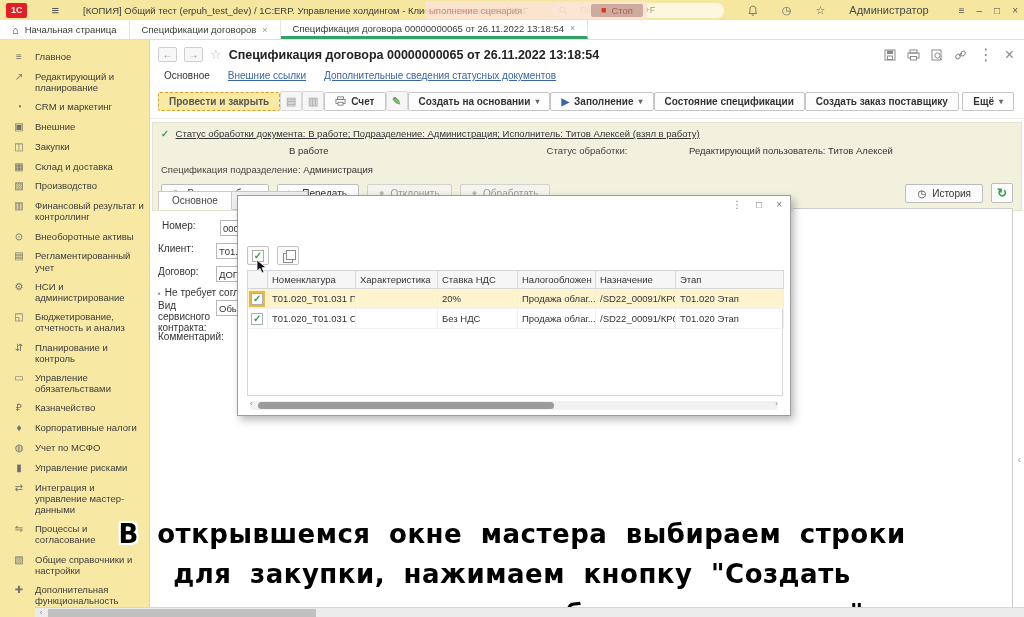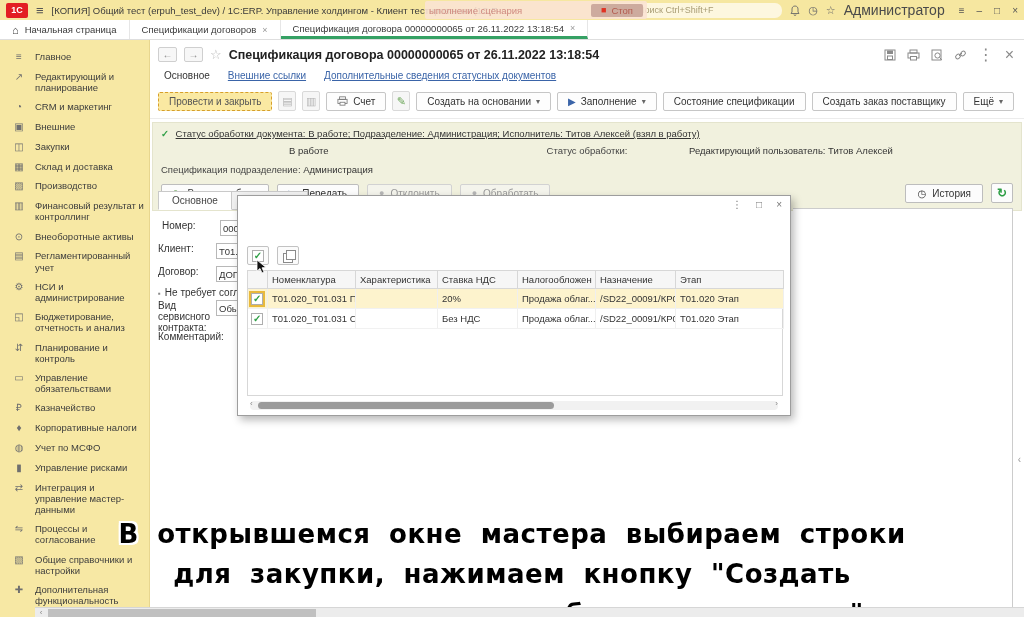--- a/index.html
+++ b/index.html
@@ -4,21 +4,21 @@
 <style>
   * { margin:0; padding:0; box-sizing:border-box; }
   html,body { width:1024px; height:617px; overflow:hidden; }
   .screen {
     position:relative; width:1024px; height:617px; overflow:hidden;
     font-family:"Liberation Sans", sans-serif; background:#fff; color:#333;
   }
   
   .titlebar {
     position:absolute; left:0; top:0; width:1024px; height:20px;
-    background:#f6e7a0; display:flex; align-items:center; gap:8px;
+    background:#f6e7a0; display:flex; align-items:center; gap:24px;
     padding:0 6px; font-size:9.5px; z-index:5;
   }
   .logo { width:22px; height:15px; background:#e31e24; color:#fff; font-weight:bold;
     border-radius:2px; display:flex; align-items:center; justify-content:center; font-size:9px; }
   .hamburger { color:#555; font-size:13px; }
   .main-title { color:#3a3a3a; white-space:nowrap; overflow:hidden; max-width:445px; }
   .scenario-overlay {
     position:absolute; left:425px; top:1px; width:222px; height:18px;
     background:rgba(250,228,212,0.88); display:flex; align-items:center;
     gap:8px; padding:0 4px; border-radius:2px; z-index:6;
@@ -28,21 +28,21 @@
     background:#cdab9e; border-radius:2px; padding:1px 10px; color:#b35a4e; }
   .stop-btn .sq { color:#e03222; font-size:9px; }
   .search-box {
     margin-left:auto; width:172px; height:15px; background:#fdf7df;
     border-radius:7px; display:flex; align-items:center; gap:4px; padding:0 7px;
   }
   .search-box input { border:none; outline:none; background:transparent; width:140px;
     font-size:9px; font-family:inherit; color:#555;margin-left:8px; }
   .search-box input::placeholder { color:#a89c74; }
   .tb-ico { color:#6a6a6a; font-size:11px; line-height:1; }
-  .tb-user { color:#4a4a4a; font-size:14px; }
+  .tb-user { color:#4a4a4a; font-size:11px; }
   .winbtns { display:flex; gap:12px; margin-left:6px; color:#555; font-size:10px; }
   
   .tabbar {
     position:absolute; left:0; top:20px; width:1024px; height:20px; background:#fff;
     border-bottom:1px solid #dedede; display:flex; font-size:9.5px; z-index:4;
   }
   .tab { display:flex; align-items:center; gap:6px; padding:0 12px;
     border-right:1px solid #e6e6e6; color:#3a3a3a; white-space:nowrap; }
   .tab .close { color:#999; font-size:9px; }
   .tab.active { border-bottom:3px solid #35a164; }
@@ -61,22 +61,22 @@
   .navbtn { width:19px; height:15px; border:1px solid #cfcfcf; background:#f7f7f7;
     color:#8a8a8a; font-size:10px; display:flex; align-items:center; justify-content:center; border-radius:2px; }
   .fav { color:#b9b9b9; font-size:13px; }
   .doc-title { font-size:12.5px; font-weight:bold; color:#222; white-space:nowrap; }
   .hdr-icons { margin-left:auto; display:flex; gap:11px; align-items:center; color:#8a8a8a; }
   .hdr-icons svg { display:block; }
   .doc-links { display:flex; gap:18px; padding:3px 8px 6px 14px; font-size:10px; align-items:center; }
   .doc-links .cur { color:#333; }
   .doc-links .lnk { color:#3a64a8; text-decoration:underline; }
   
-  .doc-toolbar { display:flex; gap:6px; padding:4px 10px 7px 8px; align-items:center;
-    border-bottom:1px solid #ececec; font-size:10px; }
+  .doc-toolbar { display:flex; padding:4px 10px 7px 8px; align-items:center;
+    border-bottom:1px solid #ececec; font-size:10px;font-weight:bold; }
   .btn { border:1px solid #c6c6c6; border-radius:2px; background:#fdfdfd;
     padding:3px 10px; color:#333; white-space:nowrap; display:flex; align-items:center; gap:5px; }
   .btn .caret { font-size:8px; color:#666; }
   .btn-highlight { background:#fae9a2; border:1px dashed #d79f2b; color:#555; }
   .iconbtn { width:22px; height:20px; border:1px solid #d9d9d9; border-radius:2px;
     background:#f6f6f6; color:#b5b5b5; display:flex; align-items:center; justify-content:center; font-size:11px; }
   .greenish { color:#6da75a; }
   .blueish { color:#3a64a8; }
   .more-btn { margin-left:auto; }
   

